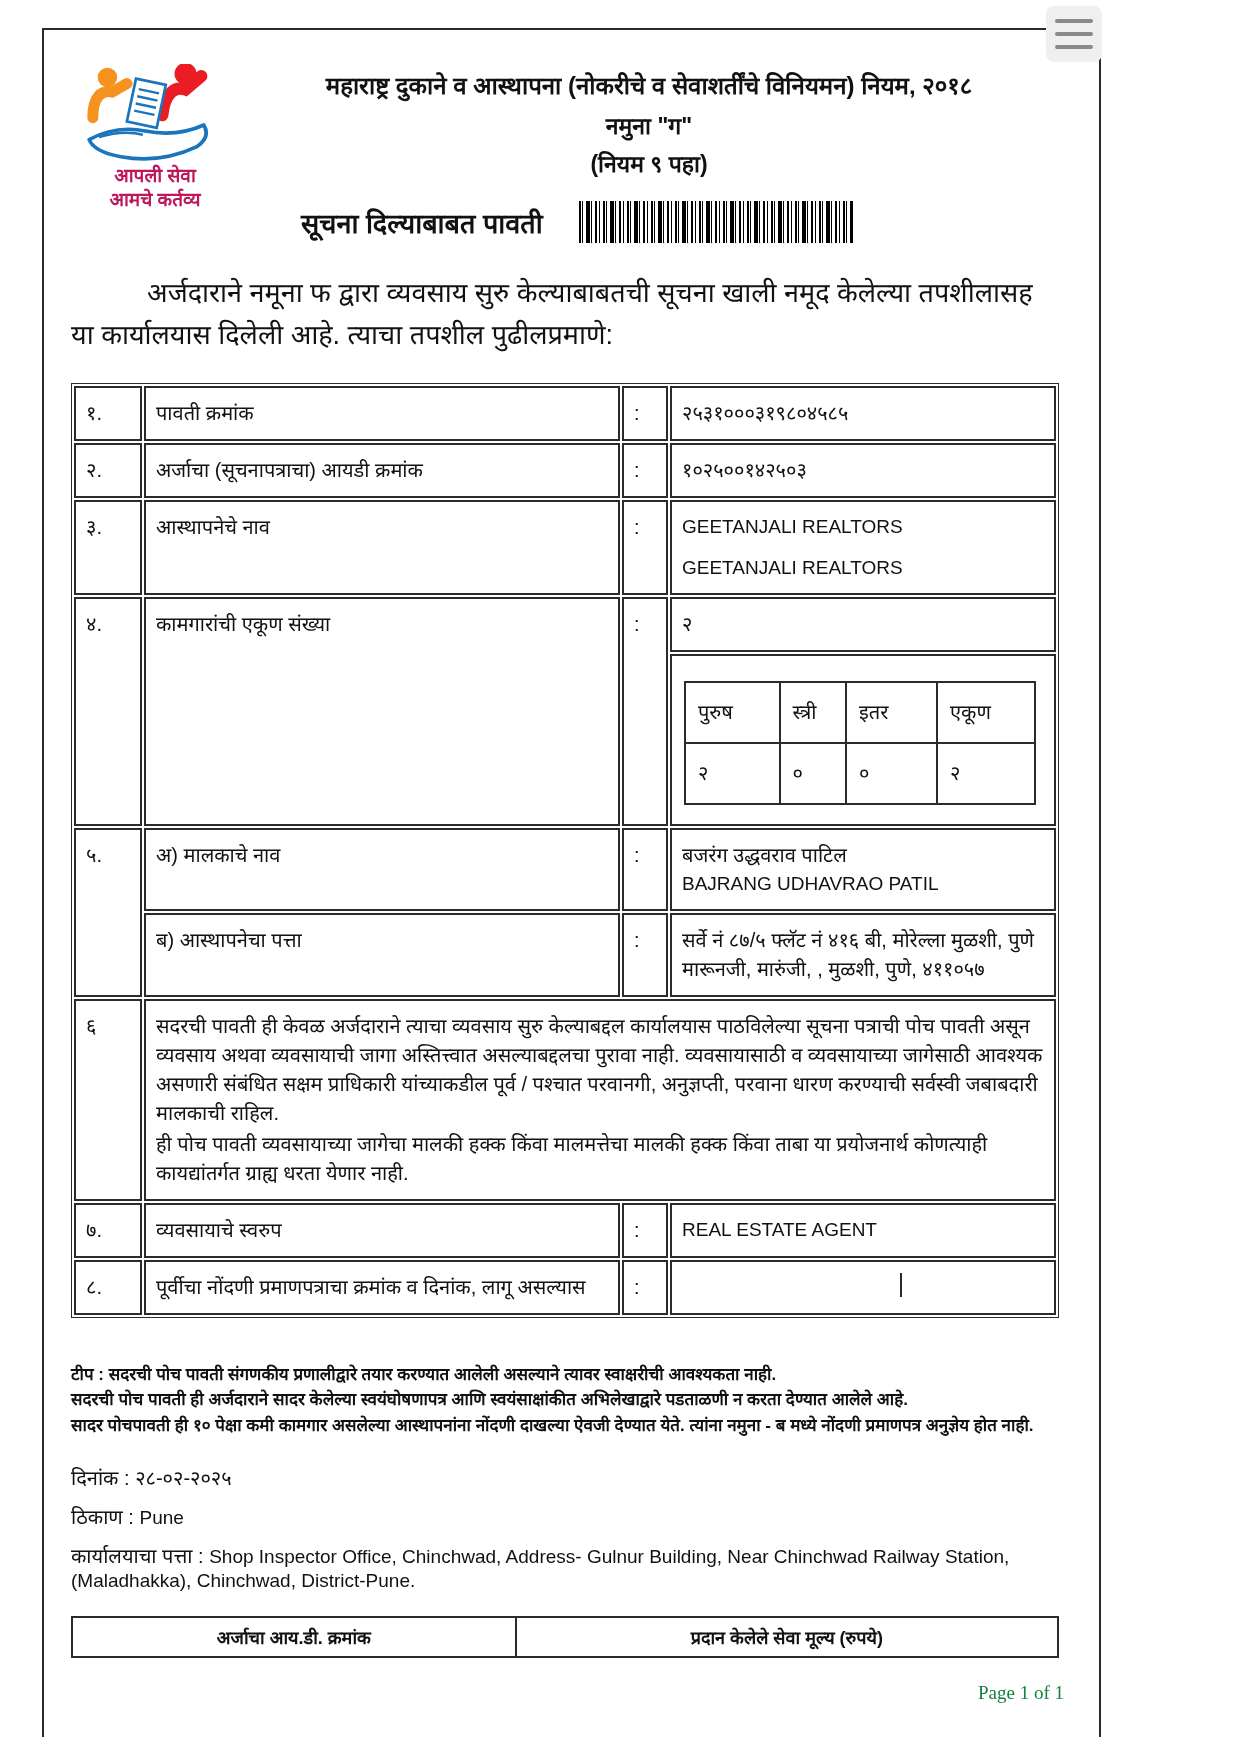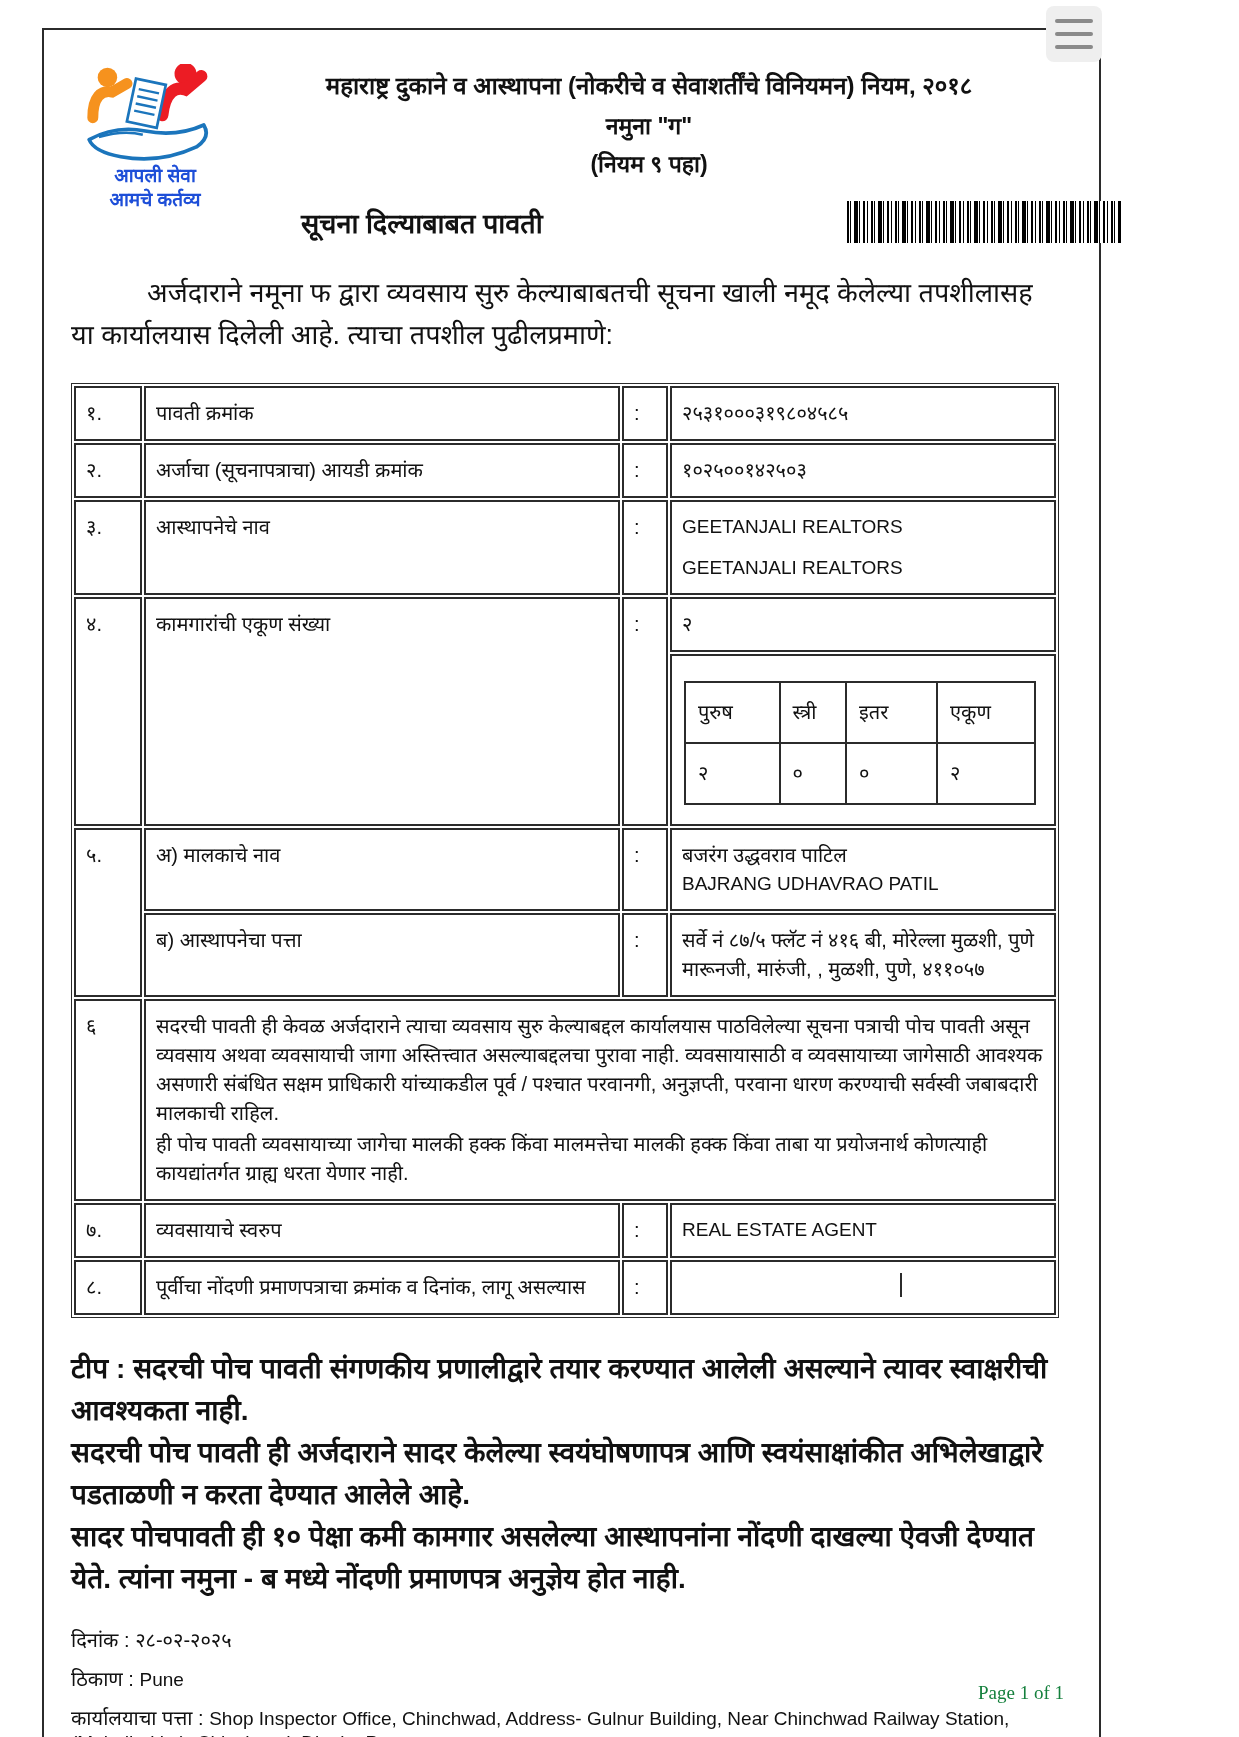--- a/index.html
+++ b/index.html
@@ -24,26 +24,26 @@
   .doc{
     position:absolute;left:42px;top:28px;width:1059px;height:1709px;
     border:2px solid #2b2b2b;border-bottom:none;
     box-sizing:border-box;
     padding:26px 40px 0 27px;
   }
 
   .header{display:flex;align-items:flex-start;}
   .logo{width:168px;flex:0 0 168px;text-align:center;}
   .logo svg{display:block;margin:8px auto 0;}
-  .logo-caption{font-weight:bold;font-size:19px;line-height:1.25;color:#1d4ed8;}
+  .logo-caption{font-weight:bold;font-size:19px;line-height:1.25;color:#be185d;}
   .titles{flex:1;text-align:center;padding-top:14px;}
   .form-title{font-weight:bold;font-size:24px;line-height:1.3;}
   .form-no{font-weight:bold;font-size:23px;margin-top:8px;}
   .rule-ref{font-weight:bold;font-size:23px;margin-top:6px;}
-  .receipt-row{display:flex;align-items:center;justify-content:space-between;gap:36px;margin-top:22px;transform:translateX(62px);}
+  .receipt-row{display:flex;align-items:center;justify-content:flex-start;gap:36px;margin-top:22px;transform:translateX(62px);}
   .receipt-title{font-weight:bold;font-size:27px;white-space:nowrap;}
   .barcode{
     width:274px;height:42px;
     background:repeating-linear-gradient(90deg,
       #000 0px,#000 2px,#fff 2px,#fff 3px,
       #000 3px,#000 4px,#fff 4px,#fff 7px,
       #000 7px,#000 11px,#fff 11px,#fff 12px,
       #000 12px,#000 13px,#fff 13px,#fff 16px,
       #000 16px,#000 18px,#fff 18px,#fff 20px,
       #000 20px,#000 21px,#fff 21px,#fff 24px);
@@ -80,21 +80,21 @@
     font-size:20px;
   }
   table.workers td{
     border:2px solid #2b2b2b;padding:15px 12px;vertical-align:top;
   }
   .wc1{width:27%;} .wc2{width:19%;} .wc3{width:26%;} .wc4{width:28%;border-radius:13px;}
 
   .cursor-mark{display:inline-block;width:2px;height:24px;background:#2b2b2b;margin-left:218px;vertical-align:top;}
 
   
-  .notes{margin-top:30px;font-weight:bold;font-size:28px;line-height:1.5;}
+  .notes{margin-top:44px;font-weight:bold;font-size:17px;line-height:1.5;}
   .notes p{margin:0;}
 
   .meta{margin-top:26px;font-size:20px;}
   .meta-row{margin-top:12px;}
   .meta-row:first-child{margin-top:0;}
   .meta-val-latin{font-size:19px;}
 
   
   table.fee{
     width:100%;margin-top:24px;border-collapse:collapse;font-size:17.5px;

